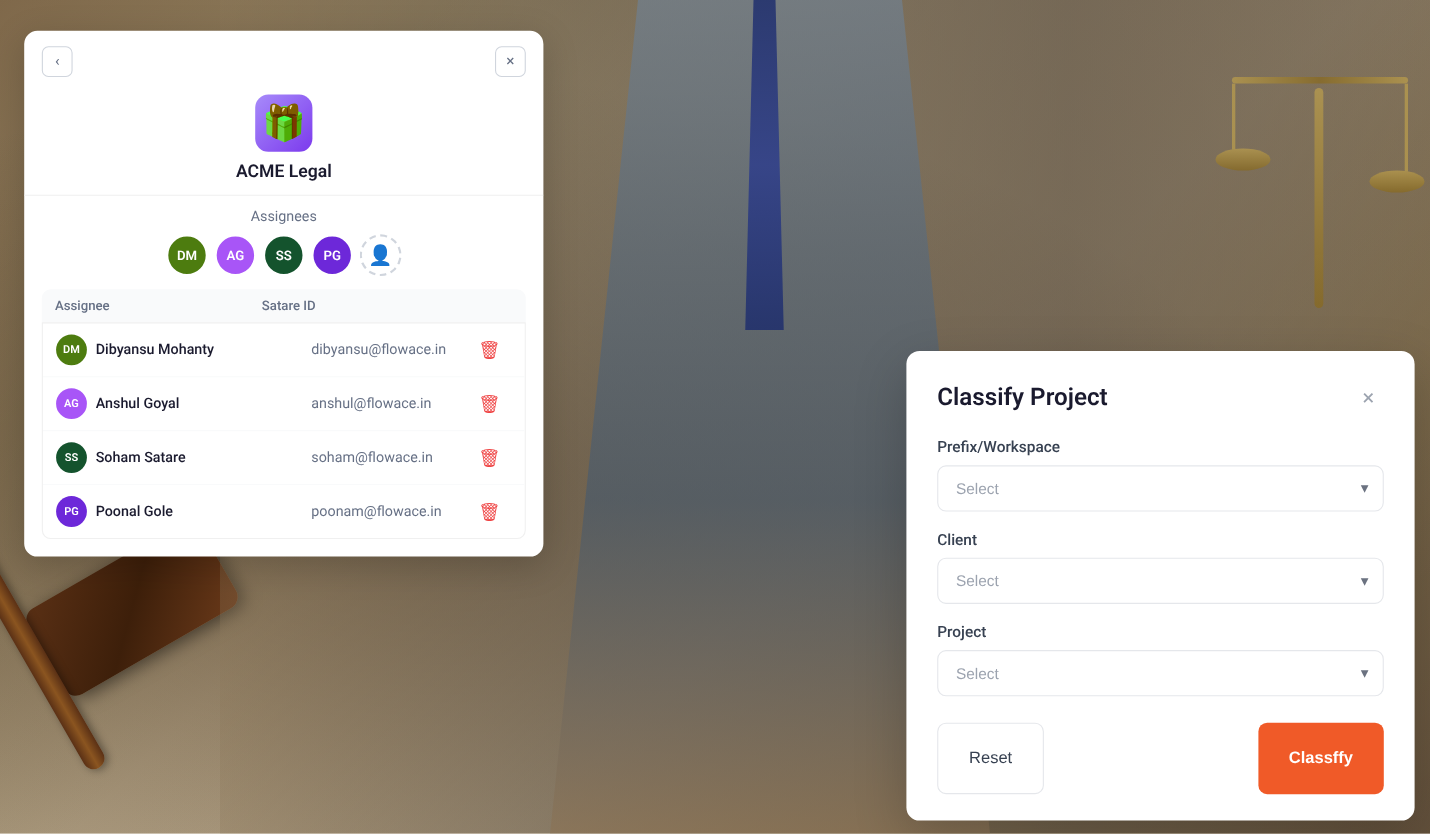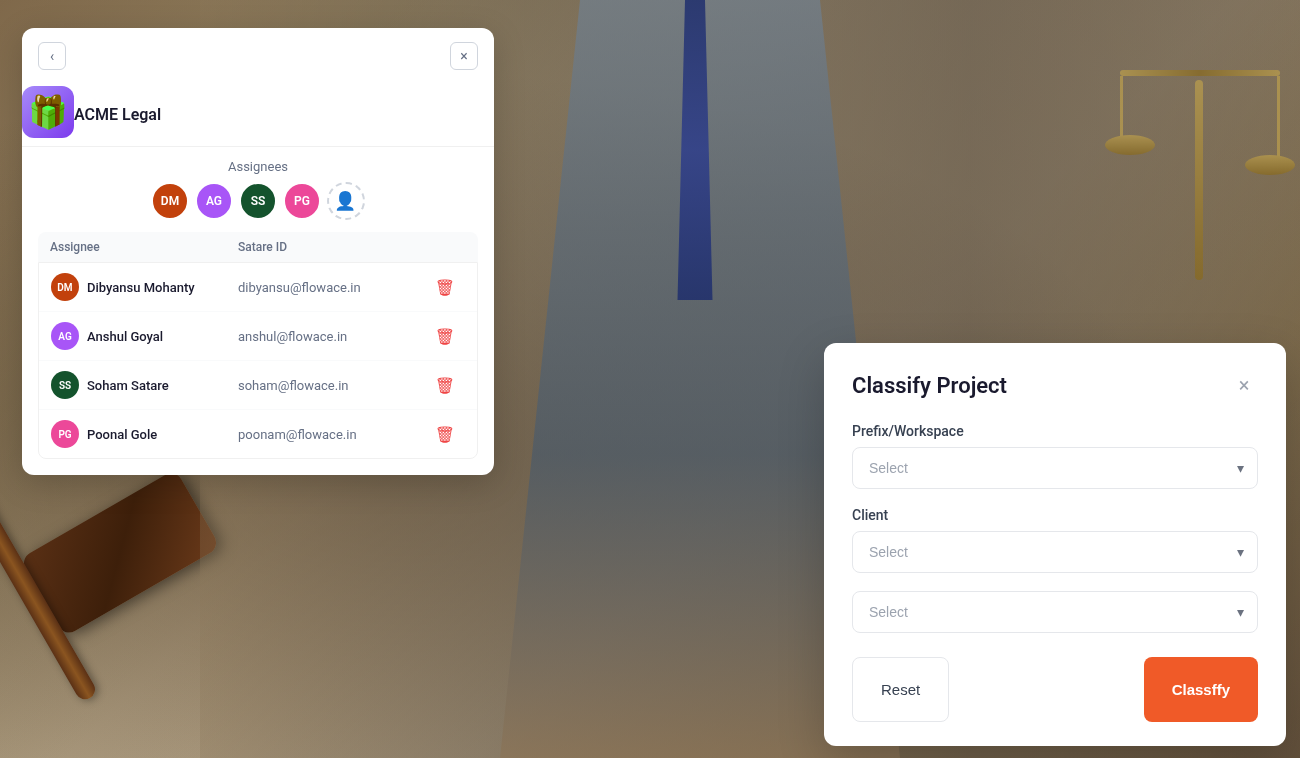--- a/index.html
+++ b/index.html
@@ -208,21 +208,21 @@
       display: flex;
       align-items: center;
       justify-content: center;
       cursor: pointer;
       color: #667085;
       font-size: 14px;
     }
 
     .project-logo-area {
       display: flex;
-      flex-direction: row;
+      flex-direction: column;
       align-items: center;
       padding: 8px 0 0;
     }
 
     .project-logo {
       width: 52px;
       height: 52px;
       background: linear-gradient(135deg, #a78bfa, #7c3aed);
       border-radius: 12px;
       display: flex;
@@ -274,24 +274,24 @@
       border-radius: 50%;
       display: flex;
       align-items: center;
       justify-content: center;
       font-size: 12px;
       font-weight: 600;
       color: white;
       border: 2px solid white;
     }
 
-    .avatar-dm { background: #c2410c; }
+    .avatar-dm { background: #4d7c0f; }
     .avatar-ag { background: #a855f7; }
     .avatar-ss { background: #14532d; }
-    .avatar-pg { background: #ec4899; }
+    .avatar-pg { background: #6d28d9; }
 
     .add-assignee {
       width: 38px;
       height: 38px;
       border-radius: 50%;
       border: 2px dashed #d0d5dd;
       display: flex;
       align-items: center;
       justify-content: center;
       color: #9ca3af;
@@ -357,20 +357,21 @@
 
     .assignee-name {
       font-size: 13px;
       color: #1a1a2e;
       font-weight: 500;
     }
 
     .email-cell {
       font-size: 13px;
       color: #667085;
+      margin-left: 45px;
     }
 
     .delete-btn {
       color: #ef4444;
       cursor: pointer;
       display: flex;
       align-items: center;
       justify-content: center;
       font-size: 16px;
     }
@@ -611,20 +612,21 @@
   <div class="form-group">
     <label class="form-label">Client</label>
     <div class="select-wrapper">
       <select>
         <option value="">Select</option>
       </select>
     </div>
   </div>
 
   <div class="form-group">
+    <label class="form-label">Project</label>
     <div class="select-wrapper">
       <select>
         <option value="">Select</option>
       </select>
     </div>
   </div>
 
   <div class="modal-footer">
     <button class="btn-reset">Reset</button>
     <button class="btn-classify">Classffy</button>

